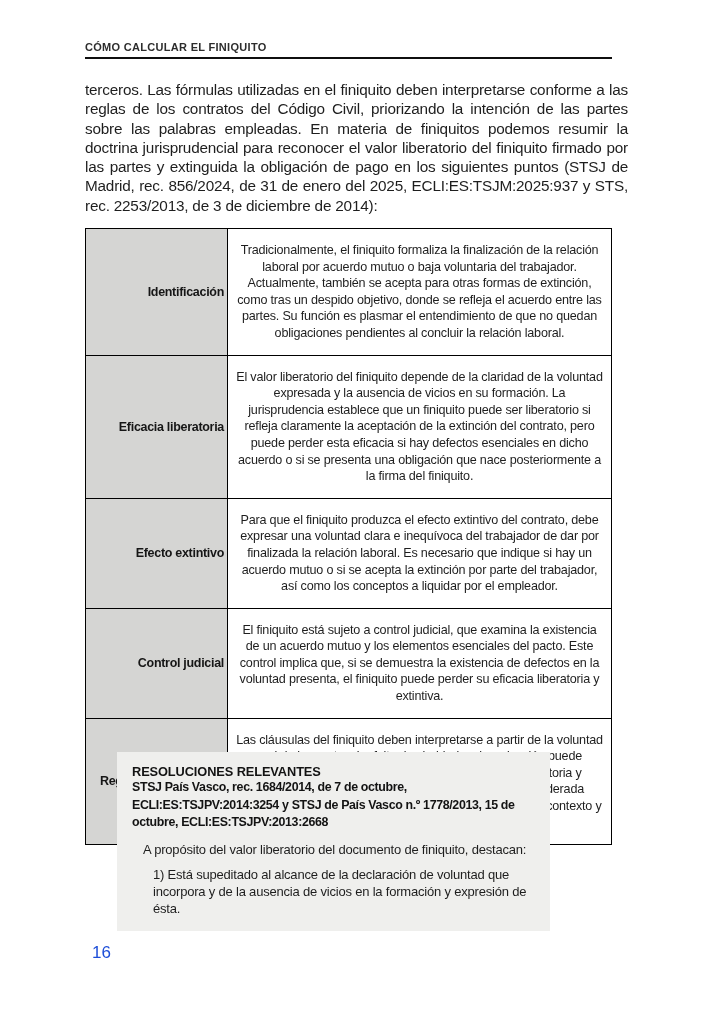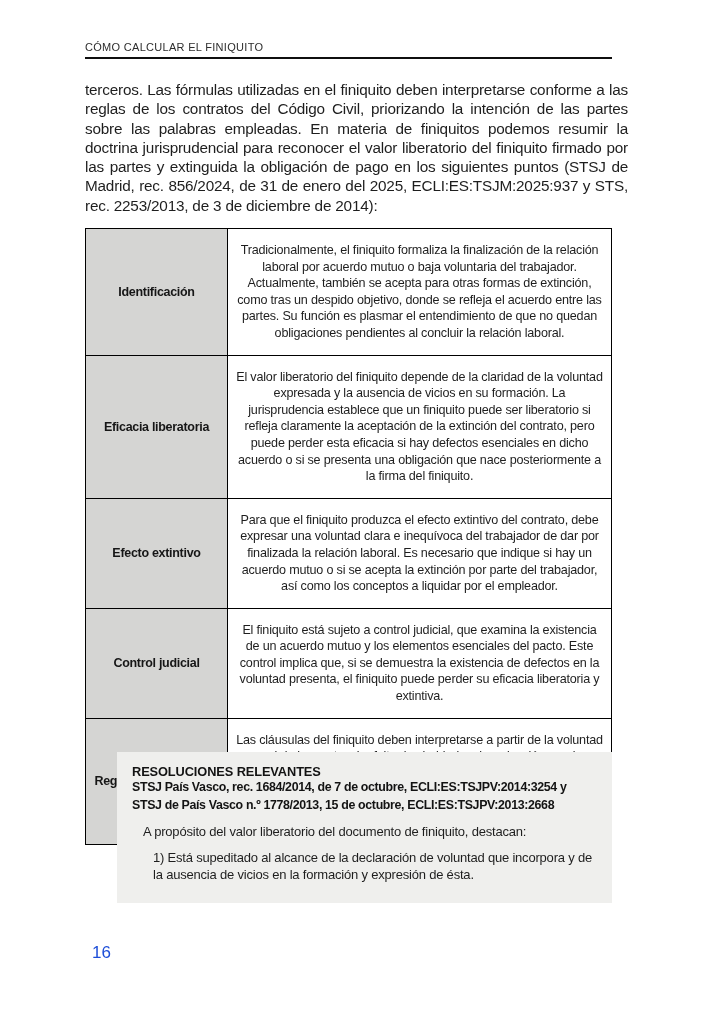--- a/index.html
+++ b/index.html
@@ -20,20 +20,21 @@
     inset: 0;
     background: #ffffff;
   }
   .running-head {
     position: absolute;
     left: 85px;
     top: 41px;
     font-size: 11px;
     letter-spacing: 0.3px;
     color: #2d2d2d;
+    font-weight: bold;
   }
   .head-rule {
     position: absolute;
     left: 85px;
     top: 57px;
     width: 527px;
     height: 2.2px;
     background: #0f0f0f;
   }
   .intro {
@@ -59,21 +60,21 @@
   }
   table.doctrine td {
     border: 1.4px solid #000000;
     font-size: 12.6px;
     vertical-align: middle;
   }
   table.doctrine td.lbl {
     width: 135px;
     background: #d5d5d3;
     font-weight: bold;
-    text-align: center;
+    text-align: right;
     letter-spacing: -0.3px;
     font-size: 12.5px;
     padding: 2px 3px;
     color: #161616;
   }
   table.doctrine td.txt {
     text-align: center;
     line-height: 16.6px;
     letter-spacing: -0.2px;
     padding: 13px 7px;
@@ -81,21 +82,21 @@
   }
   table.doctrine tr:nth-child(1) { height: 108px; }
   table.doctrine tr:nth-child(2) { height: 119px; }
   table.doctrine tr:nth-child(3) { height: 87px; }
   table.doctrine tr:nth-child(4) { height: 85px; }
   table.doctrine tr:nth-child(5) { height: 111px; }
   .res-box {
     position: absolute;
     left: 117px;
     top: 752px;
-    width: 495px;
+    width: 433px;
     min-height: 151px;
     box-sizing: border-box;
     background: #efefed;
     padding: 12px 16px 13px 15px;
   }
   .res-title {
     font-weight: bold;
     font-size: 12.8px;
     letter-spacing: -0.1px;
     color: #131313;

